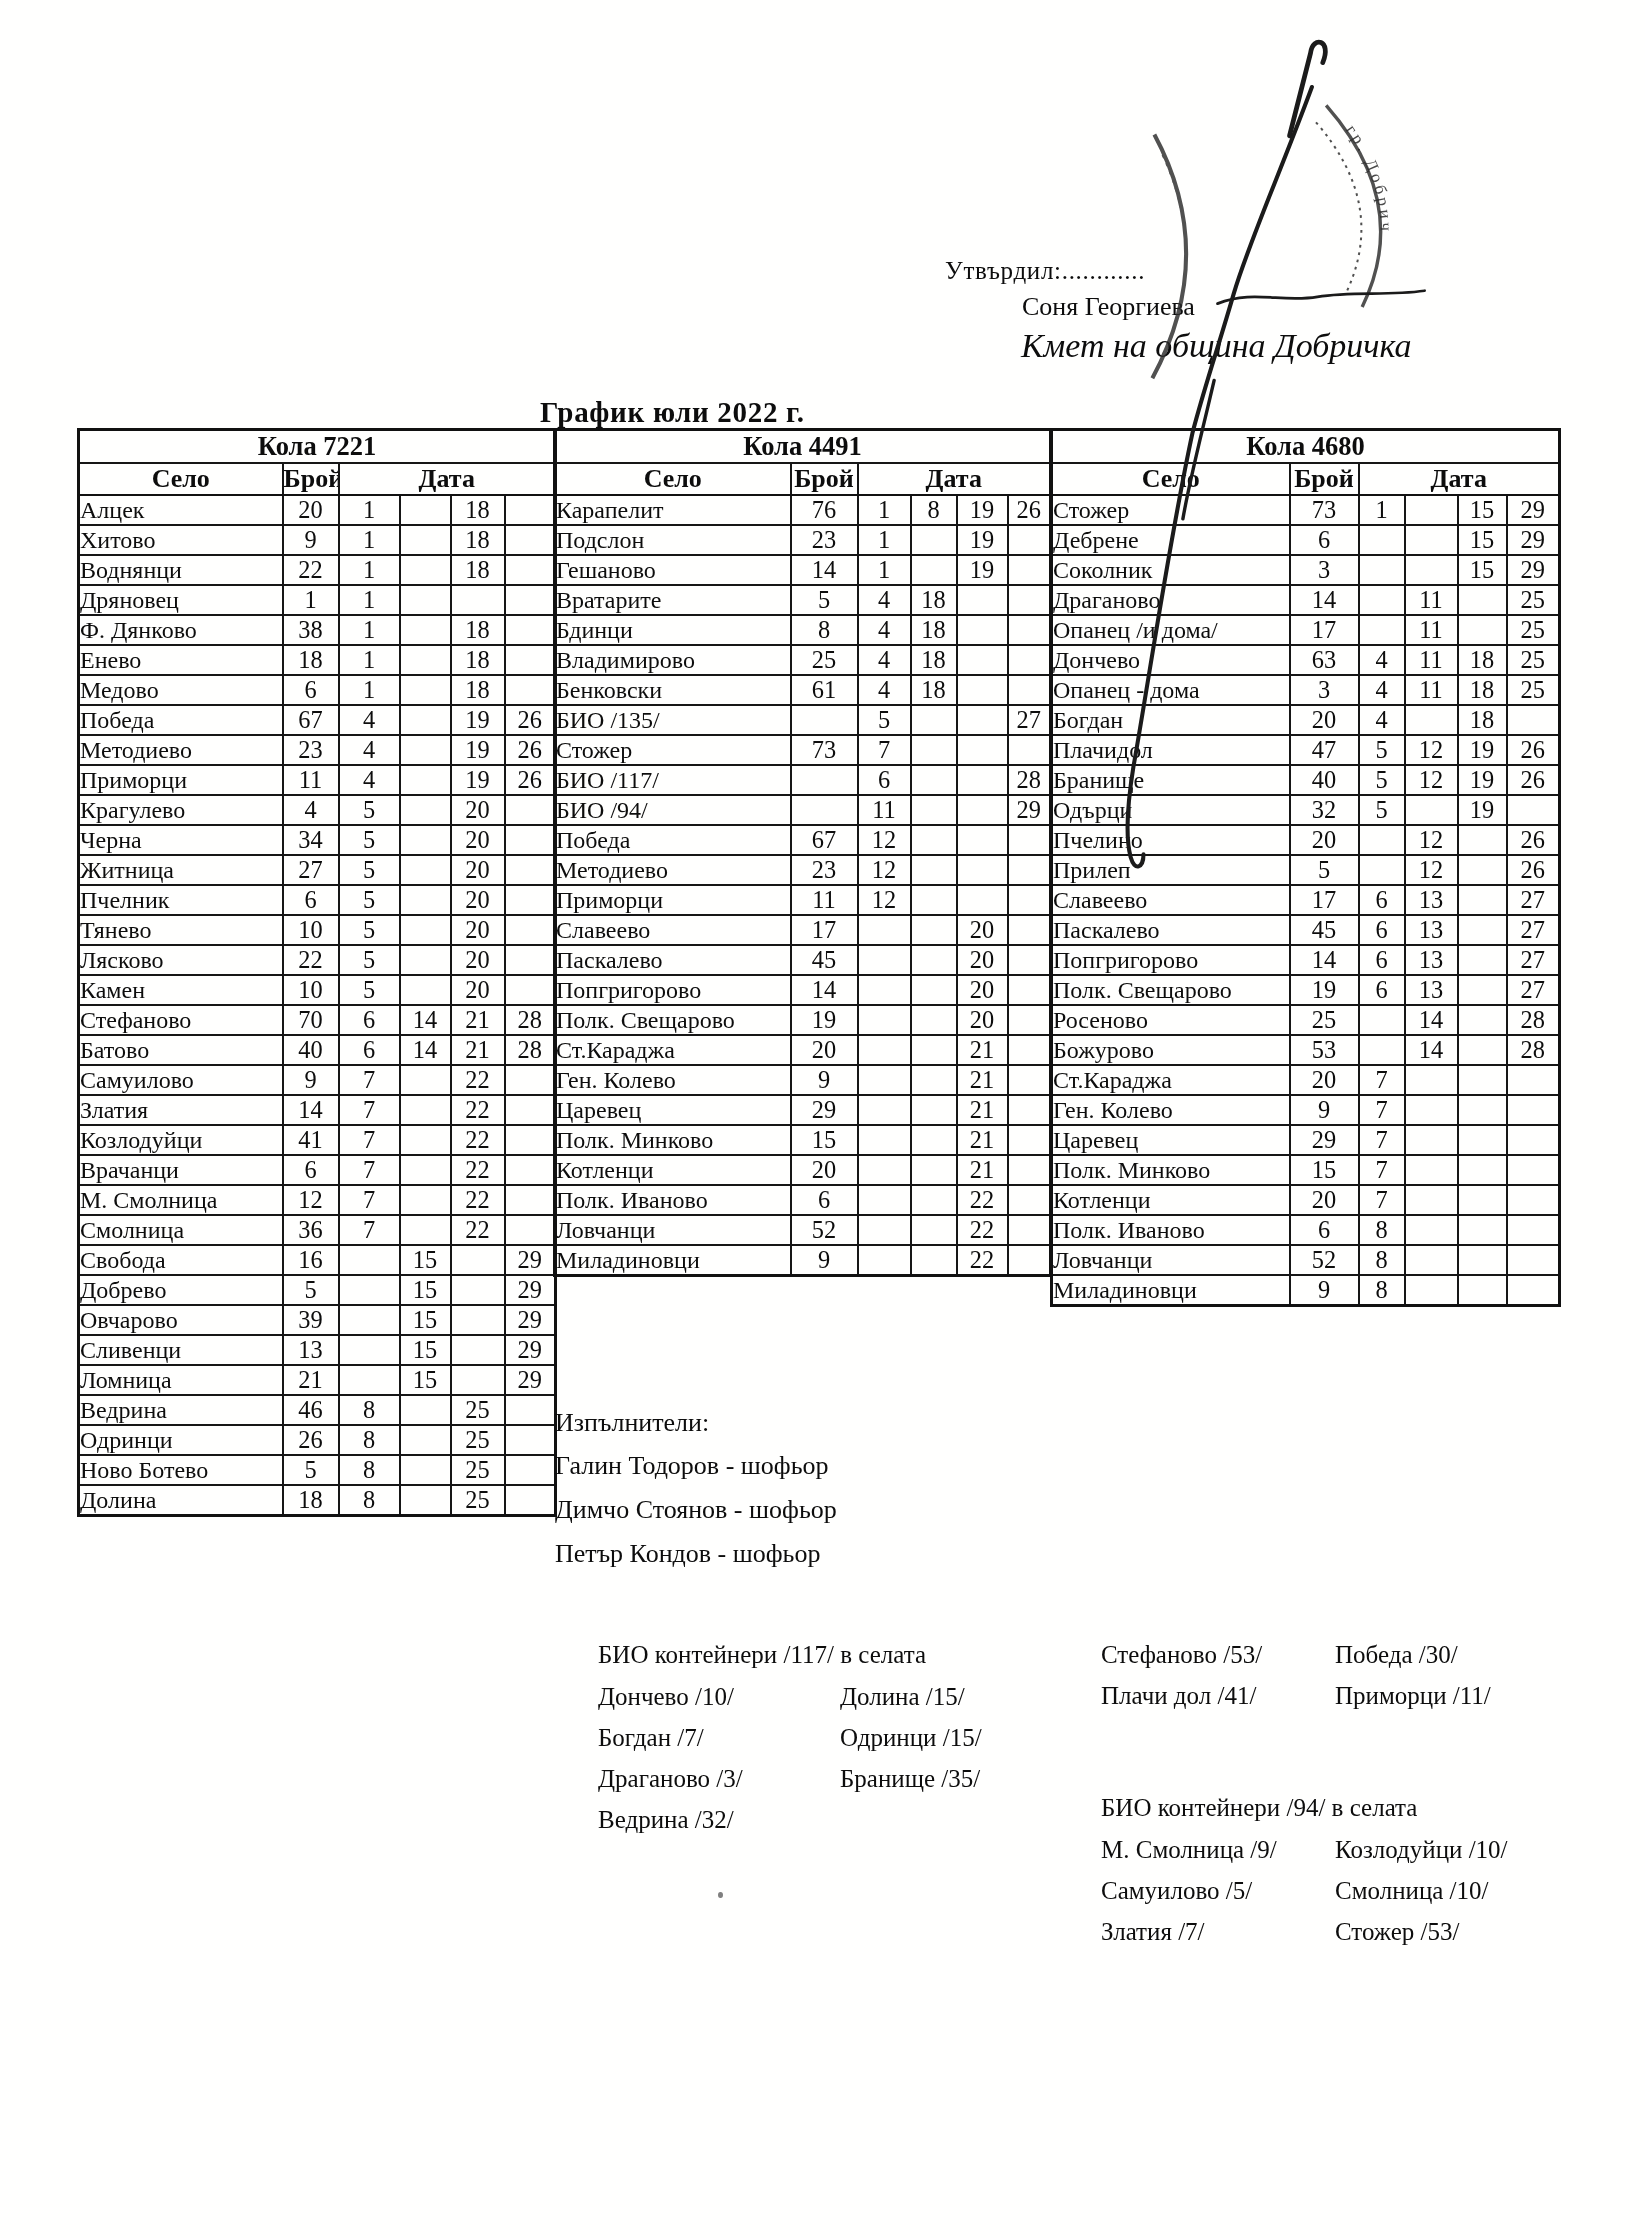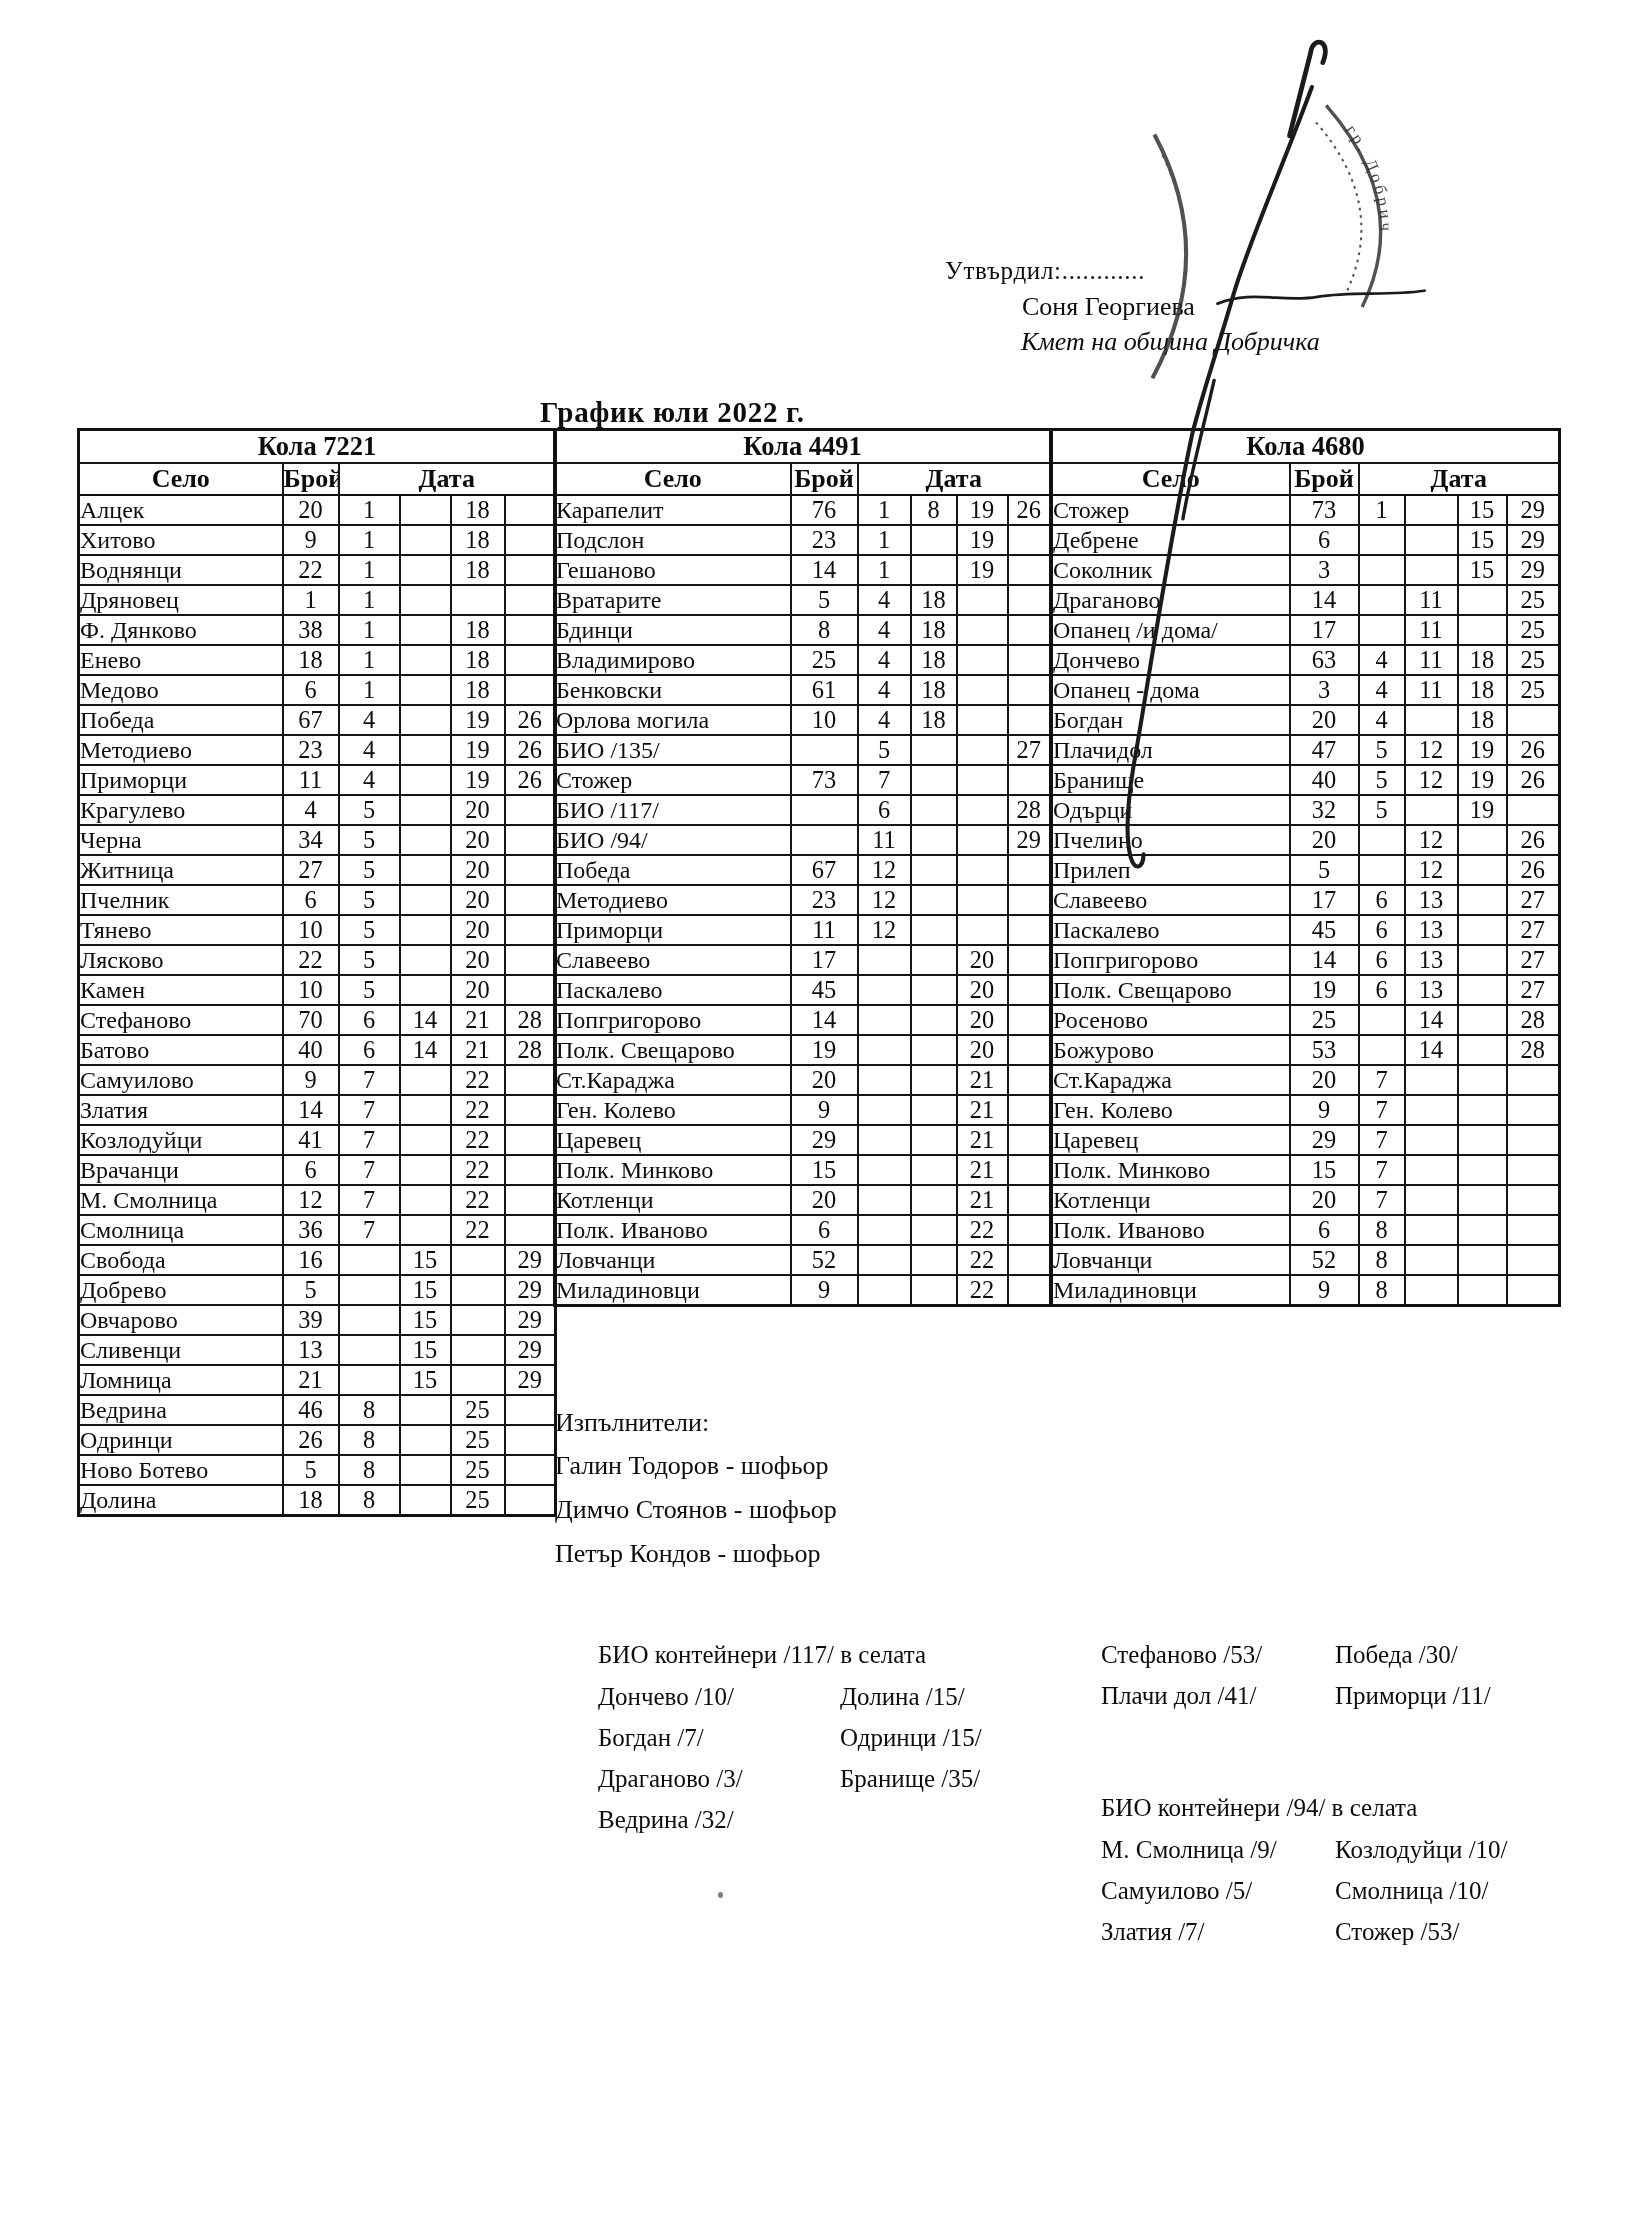--- a/index.html
+++ b/index.html
@@ -5,21 +5,21 @@
   html,body{margin:0;padding:0;}
   body{
     width:1646px;height:2239px;background:#ffffff;
     font-family:"Liberation Serif","DejaVu Serif",serif;
     color:#0d0d0d;position:relative;overflow:hidden;
   }
   .page{position:absolute;inset:0;background:#fffffe;}
 
   .approval-label{position:absolute;left:945px;top:257px;font-size:25px;letter-spacing:0.7px;}
   .approval-name{position:absolute;left:1022px;top:292px;font-size:26px;}
-  .approval-role{position:absolute;left:1021px;top:327px;font-size:26px;font-style:italic;}
+  .approval-role{position:absolute;left:1021px;top:327px;font-size:34px;font-style:italic;}
   .doc-title{position:absolute;left:540px;top:364px;font-size:29px;font-weight:bold;letter-spacing:0.7px;margin-top:32px;}
 
   table.sched{
     position:absolute;top:428px;border-collapse:collapse;table-layout:fixed;
     background:transparent;
   }
   table.sched th,table.sched td{
     border:2px solid #161616;overflow:hidden;white-space:nowrap;
     vertical-align:middle;padding:0;
   }
@@ -416,28 +416,20 @@
           <td class="village">Владимирово</td>
           <td class="count">25</td>
           <td class="d">4</td>
           <td class="d">18</td>
           <td class="d"></td>
           <td class="d"></td>
         </tr>
         <tr>
           <td class="village">Бенковски</td>
           <td class="count">61</td>
-          <td class="d">4</td>
-          <td class="d">18</td>
-          <td class="d"></td>
-          <td class="d"></td>
-        </tr>
-        <tr>
-          <td class="village">Орлова могила</td>
-          <td class="count">10</td>
           <td class="d">4</td>
           <td class="d">18</td>
           <td class="d"></td>
           <td class="d"></td>
         </tr>
         <tr>
           <td class="village">БИО /135/</td>
           <td class="count"></td>
           <td class="d">5</td>
           <td class="d"></td>

